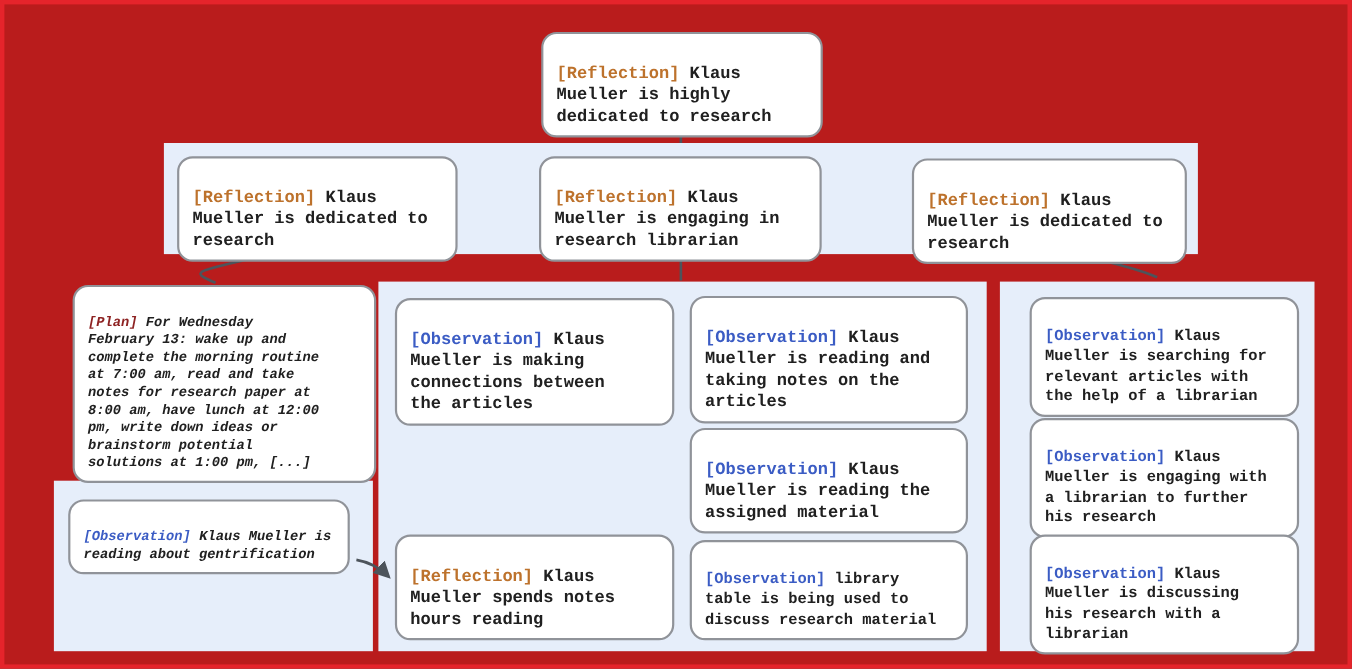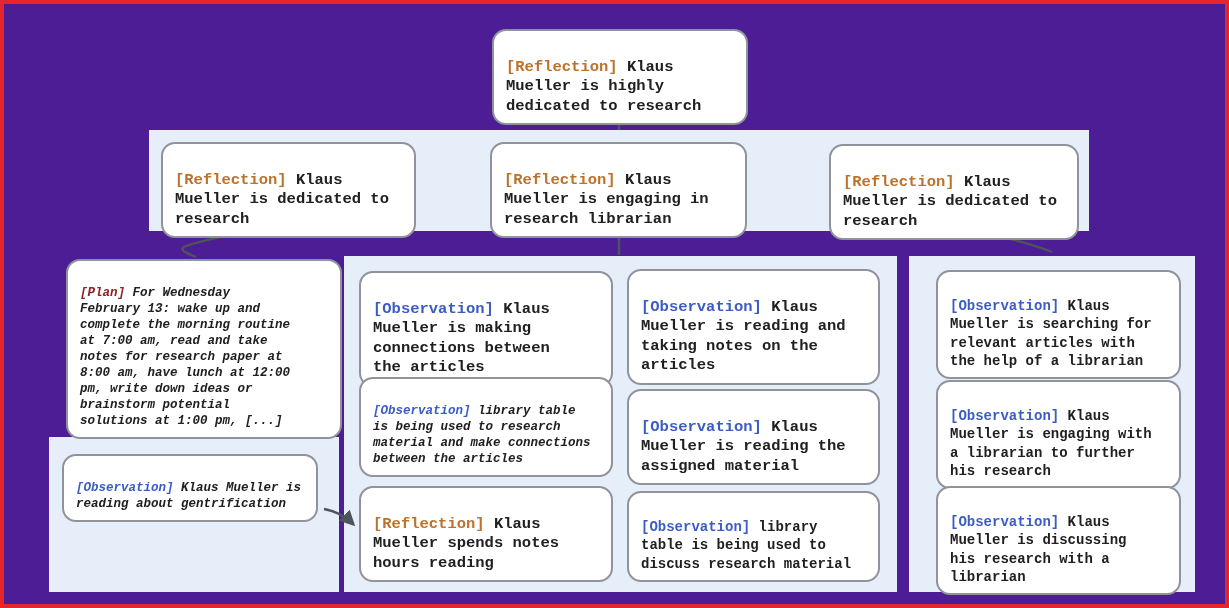--- a/index.html
+++ b/index.html
@@ -1,17 +1,17 @@
 <!DOCTYPE html>
 <html style="--frame: #e5242b; --band: #e6eefa; --boxborder: #909399; --reflection: #bd722c; --observation: #3b5cc4; --plan: #8e2323; --arrow: #4d545b;"><head>
 <meta charset="utf-8">
 <style>
   html,body{margin:0;padding:0;background:#888;}
   .canvas{
-    position:relative;width:1229px;height:608px;background:#4c1d95;
+    position:relative;width:1229px;height:608px;background:#b91c1c;
     box-sizing:border-box;border:4px solid var(--frame,#e5242b);overflow:hidden;
     font-family:"Liberation Mono","DejaVu Sans Mono",monospace;
   }
   .band{position:absolute;background:var(--band,#e6eefa);z-index:1;}
   .arrows{position:absolute;left:0;top:0;z-index:2;pointer-events:none;}
   .node{
     position:absolute;z-index:3;background:#ffffff;
     border:2.5px solid var(--boxborder,#909399);border-radius:14px;
     padding:7px 12px;box-sizing:border-box;
     font-weight:bold;color:#202020;white-space:pre-line;
@@ -91,26 +91,20 @@
     <span class="t-observation">[Observation]</span><span> Klaus Mueller is
 reading about gentrification</span>
   </div>
 
   <div class="node lg" style="left:355px;top:267px;width:254px;min-height:91px">
     <span class="t-observation">[Observation]</span><span> Klaus
 Mueller is making
 connections between
 the articles</span>
   </div>
-  <div class="node sm" style="left:355px;top:373px;width:254px;min-height:95px">
-    <span class="t-observation">[Observation]</span><span> library table
-is being used to research
-material and make connections
-between the articles</span>
-  </div>
   <div class="node lg" style="left:355px;top:482px;width:254px;min-height:92px">
     <span class="t-reflection">[Reflection]</span><span> Klaus
 Mueller spends notes
 hours reading</span>
   </div>
 
   <div class="node lg" style="left:623px;top:265px;width:253px;min-height:93px">
     <span class="t-observation">[Observation]</span><span> Klaus
 Mueller is reading and
 taking notes on the

